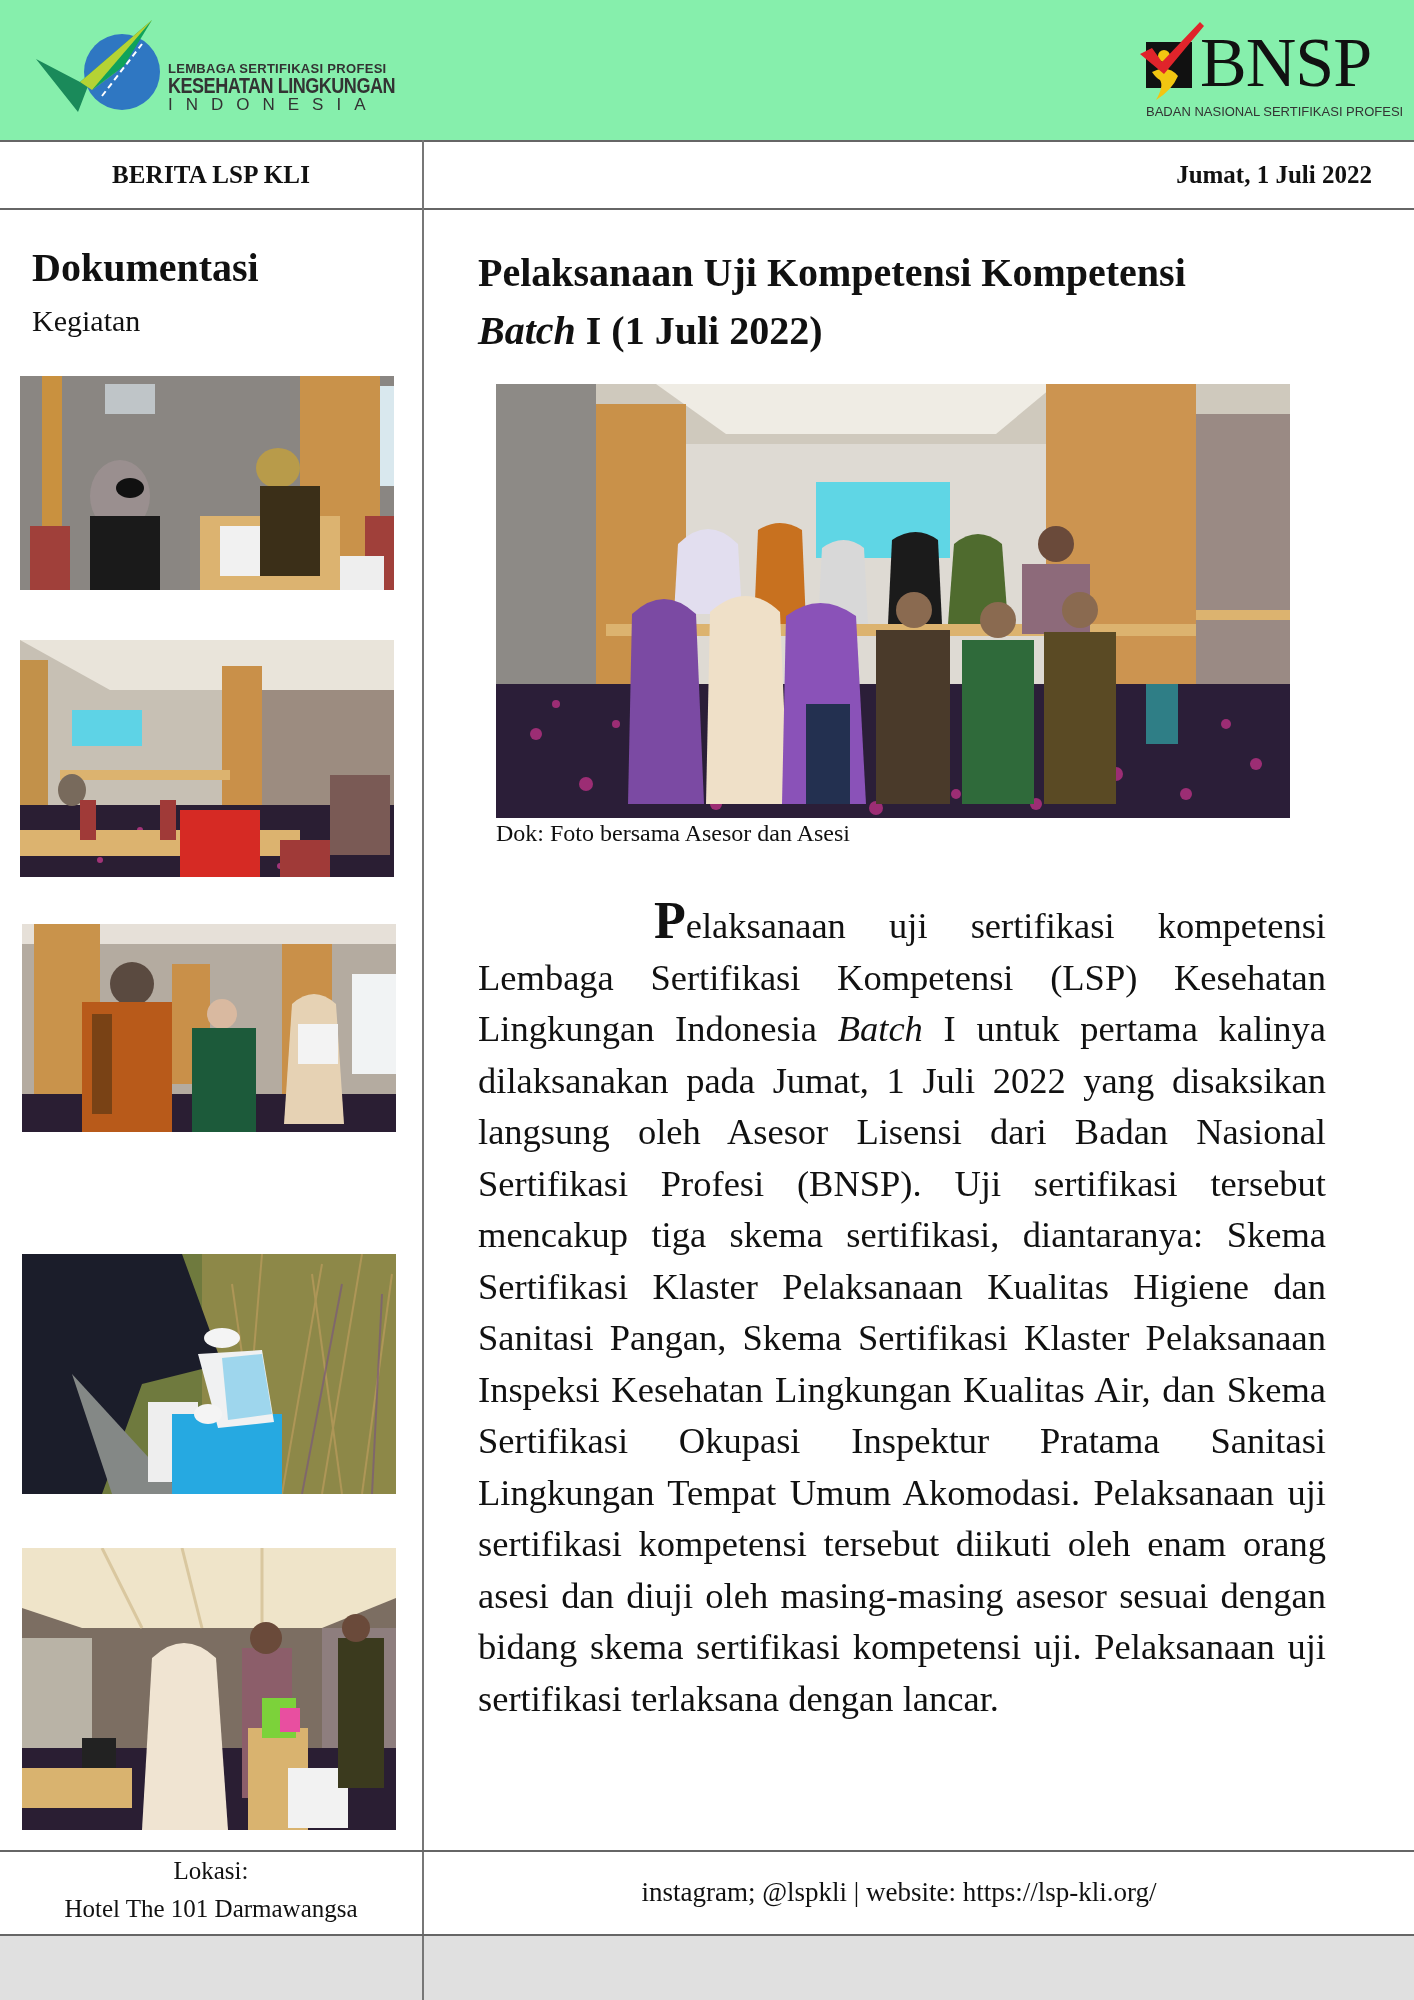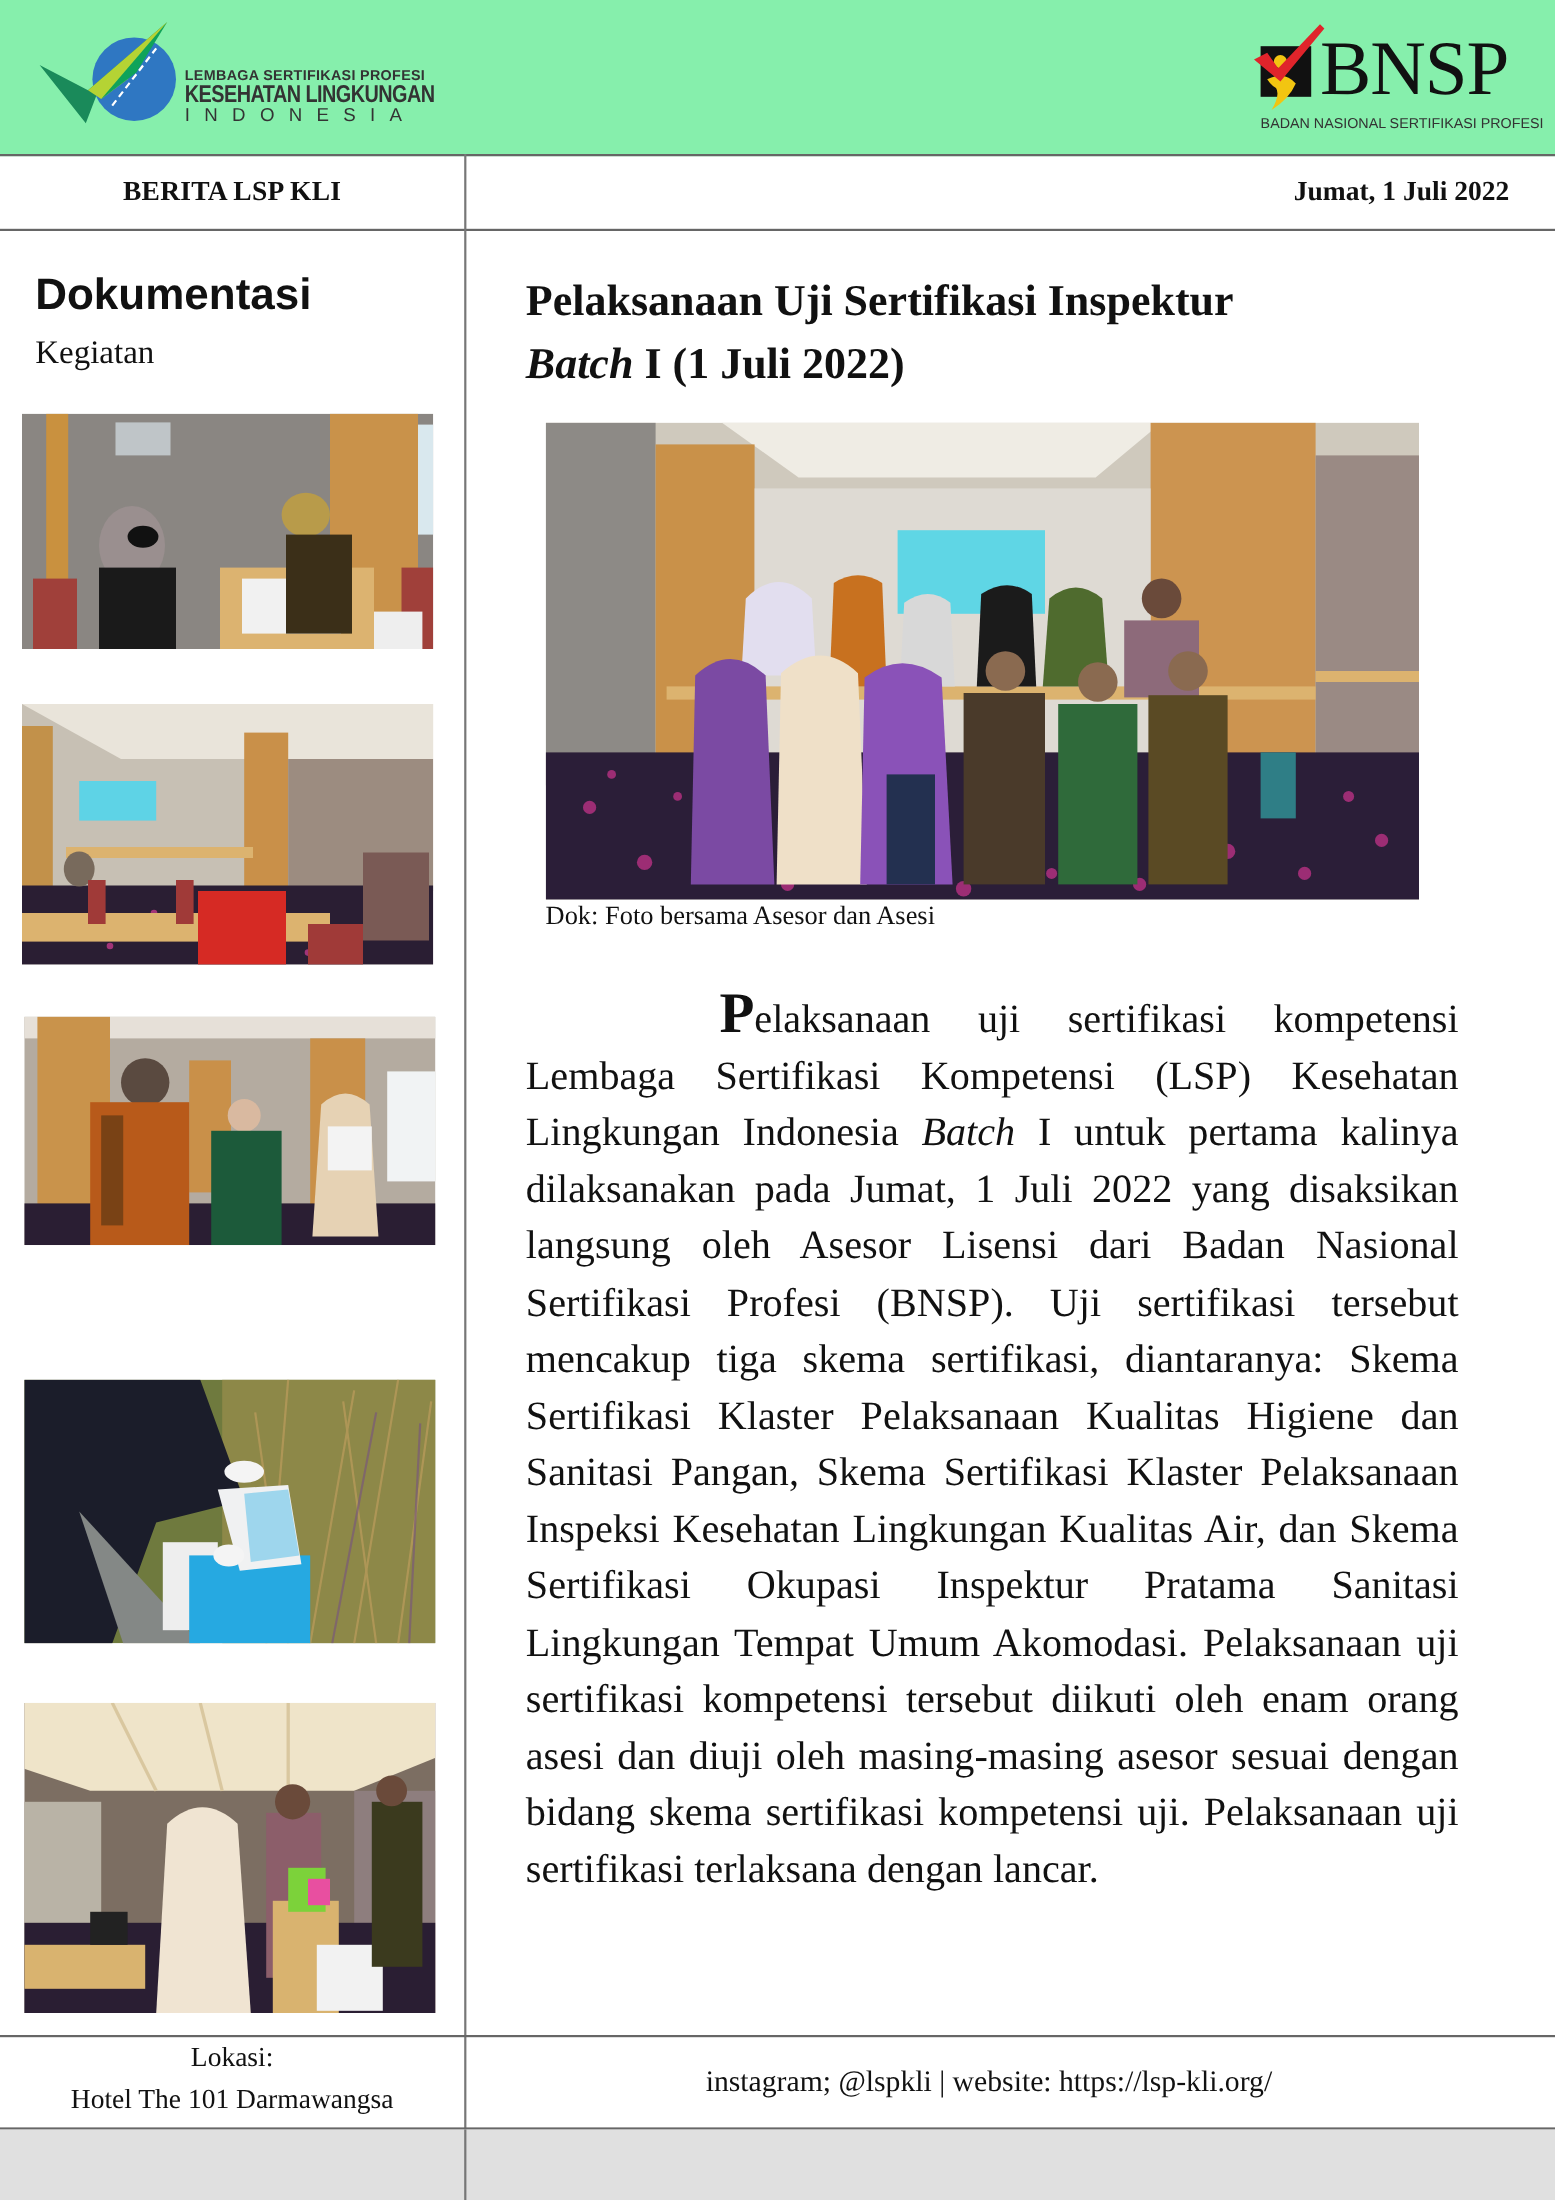--- a/index.html
+++ b/index.html
@@ -22,21 +22,21 @@
   .logo-right { position: absolute; left: 1138px; top: 20px; width: 250px; height: 100px; }
   .bnsp-word { position: absolute; left: 62px; top: 8px; font-family: "Liberation Serif", serif; font-size: 70px; line-height: 70px; color: #111; letter-spacing: -1px; }
   .bnsp-sub { position: absolute; left: 8px; top: 84px; font-family: "Liberation Sans", sans-serif; font-size: 13px; color: #333; white-space: nowrap; }
 
   .vline { position: absolute; left: 422px; width: 2px; background: #777; }
   .hline { position: absolute; left: 0; width: 1414px; height: 2px; background: #666; }
 
   .bar-left { position: absolute; left: 0; top: 142px; width: 422px; height: 66px; display: flex; align-items: center; justify-content: center; font-size: 25px; font-weight: bold; font-family: "Liberation Serif", serif; letter-spacing: 0.2px; }
   .bar-right { position: absolute; left: 424px; top: 142px; width: 948px; height: 66px; display: flex; align-items: center; justify-content: flex-end; font-size: 25px; font-weight: bold; font-family: "Liberation Serif", serif; }
 
-  .side-title { position: absolute; left: 32px; top: 246px; font-family: Liberation Sans, sans-serif; font-weight: bold; font-size: 40px; line-height: 44px; }
+  .side-title { position: absolute; left: 32px; top: 246px; font-family: Liberation Serif, serif; font-weight: bold; font-size: 40px; line-height: 44px; }
   .side-sub { position: absolute; left: 32px; top: 304px; font-family: "Liberation Serif", serif; font-weight: normal; font-size: 30px; line-height: 34px; }
 
   .photo { position: absolute; overflow: hidden; }
   .photo svg { width: 100%; height: 100%; display: block; }
 
   .art-title { position: absolute; left: 478px; top: 244px; width: 880px; font-family: "Liberation Serif", serif; font-weight: bold; font-size: 40px; line-height: 58px; }
   .art-title i { font-style: italic; }
 
   .caption { position: absolute; left: 496px; top: 820px; font-family: "Liberation Serif", serif; font-size: 24px; }
 
@@ -204,21 +204,21 @@
     <rect x="226" y="180" width="60" height="102" fill="#d9b36f"></rect>
     <rect x="240" y="150" width="34" height="40" fill="#7cd23a"></rect>
     <rect x="266" y="220" width="60" height="60" fill="#f2f2f2"></rect>
     <rect x="316" y="90" width="46" height="150" fill="#3b3a1e"></rect>
     <circle cx="334" cy="80" r="14" fill="#6a4a3a"></circle>
     <rect x="258" y="160" width="20" height="24" fill="#e84fa0"></rect>
   </svg>
 </div>
 
 <div class="art-title">
-  <div>Pelaksanaan Uji Sertifikasi Inspektur</div>
+  <div>Pelaksanaan Uji Kompetensi Kompetensi</div>
   <div><i>Batch</i><span> I (1 Juli 2022)</span></div>
 </div>
 
 <div class="photo" style="left:496px;top:384px;width:794px;height:434px">
   <svg viewBox="0 0 794 434" preserveAspectRatio="none">
     <rect width="794" height="434" fill="#cfc9bd"></rect>
     <polygon points="160,0 560,0 500,50 230,50" fill="#efece4"></polygon>
     <rect x="0" y="0" width="100" height="330" fill="#8d8a86"></rect>
     <rect x="100" y="20" width="90" height="310" fill="#c99149"></rect>
     <rect x="550" y="0" width="150" height="330" fill="#cc9450"></rect>

